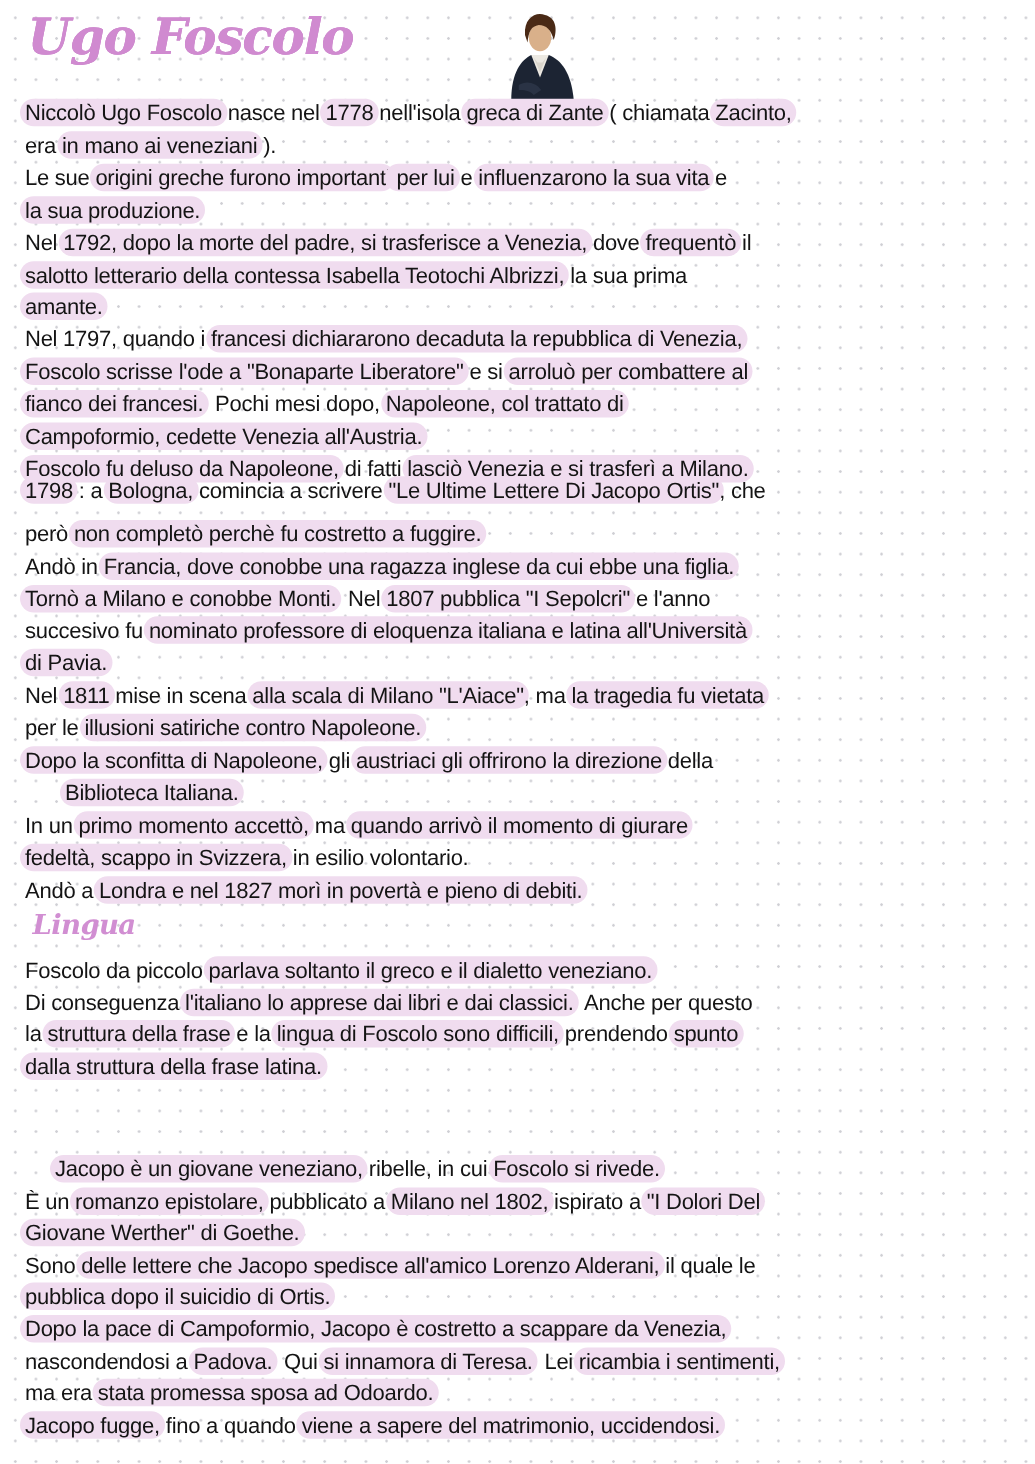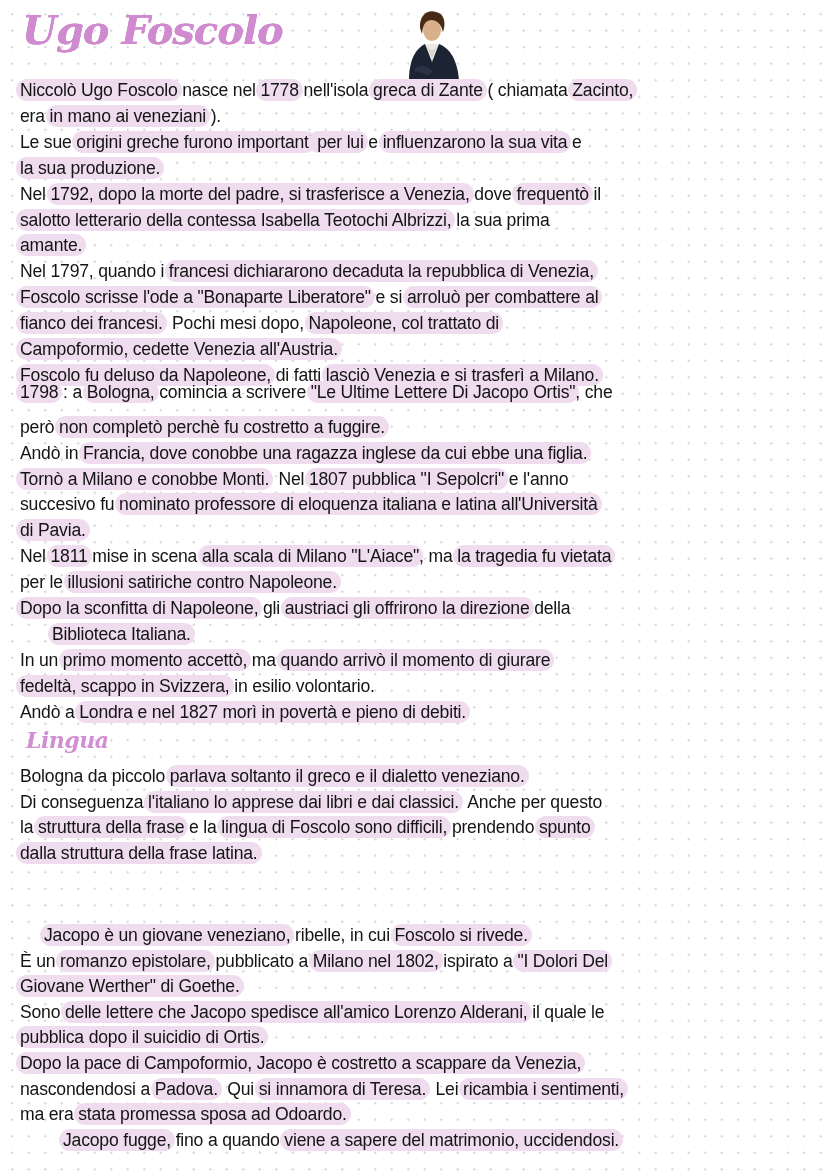--- a/index.html
+++ b/index.html
@@ -82,30 +82,30 @@
       <div class="line" style="top: 571.1px;"><span class="seg">per le </span><span class="seg hl">illusioni satiriche contro Napoleone.</span></div>
       <div class="line" style="top: 597px;"><span class="seg hl">Dopo la sconfitta di Napoleone,</span><span class="seg"> gli </span><span class="seg hl">austriaci gli offrirono la direzione</span><span class="seg"> della</span></div>
       <div class="line" style="top: 622.9px; margin-left: 32px;"><span class="seg hl">Biblioteca Italiana.</span></div>
       <div class="line" style="top: 648.8px;"><span class="seg">In un </span><span class="seg hl">primo momento accettò,</span><span class="seg"> ma </span><span class="seg hl">quando arrivò il momento di giurare</span></div>
       <div class="line" style="top: 674.7px;"><span class="seg hl">fedeltà, scappo in Svizzera,</span><span class="seg"> in esilio volontario.</span></div>
       <div class="line" style="top: 700.6px;"><span class="seg">Andò a </span><span class="seg hl">Londra e nel 1827 morì in povertà e pieno di debiti.</span></div>
     </div>
 
   <div class="section-heading" style="top:727px">Lingua</div>
   <div class="lines" id="lingua" style="top:0">
-      <div class="line" style="top: 765px;"><span class="seg">Bologna da piccolo </span><span class="seg hl">parlava soltanto il greco e il dialetto veneziano.</span></div>
+      <div class="line" style="top: 765px;"><span class="seg">Foscolo da piccolo </span><span class="seg hl">parlava soltanto il greco e il dialetto veneziano.</span></div>
       <div class="line" style="top: 790.5px;"><span class="seg">Di conseguenza </span><span class="seg hl">l'italiano lo apprese dai libri e dai classici.</span><span class="seg">  Anche per questo</span></div>
       <div class="line" style="top: 816px;"><span class="seg">la </span><span class="seg hl">struttura della frase</span><span class="seg"> e la </span><span class="seg hl">lingua di Foscolo sono difficili,</span><span class="seg"> prendendo </span><span class="seg hl">spunto</span></div>
       <div class="line" style="top: 841.5px;"><span class="seg hl">dalla struttura della frase latina.</span></div>
     </div>
 
   <div class="lines" id="ortis" style="top:0">
       <div class="line" style="top: 924px; margin-left: 24px;"><span class="seg hl">Jacopo è un giovane veneziano,</span><span class="seg"> ribelle, in cui </span><span class="seg hl">Foscolo si rivede.</span></div>
       <div class="line" style="top: 949.6px;"><span class="seg">È un </span><span class="seg hl">romanzo epistolare,</span><span class="seg"> pubblicato a </span><span class="seg hl">Milano nel 1802,</span><span class="seg"> ispirato a </span><span class="seg hl">"I Dolori Del</span></div>
       <div class="line" style="top: 975.2px;"><span class="seg hl">Giovane Werther" di Goethe.</span></div>
       <div class="line" style="top: 1000.8px;"><span class="seg">Sono </span><span class="seg hl">delle lettere che Jacopo spedisce all'amico Lorenzo Alderani,</span><span class="seg"> il quale le</span></div>
       <div class="line" style="top: 1026.4px;"><span class="seg hl">pubblica dopo il suicidio di Ortis.</span></div>
       <div class="line" style="top: 1052px;"><span class="seg hl">Dopo la pace di Campoformio, Jacopo è costretto a scappare da Venezia,</span></div>
       <div class="line" style="top: 1077.6px;"><span class="seg">nascondendosi a </span><span class="seg hl">Padova.</span><span class="seg">  Qui </span><span class="seg hl">si innamora di Teresa.</span><span class="seg">  Lei </span><span class="seg hl">ricambia i sentimenti,</span></div>
       <div class="line" style="top: 1103.2px;"><span class="seg">ma era </span><span class="seg hl">stata promessa sposa ad Odoardo.</span></div>
-      <div class="line" style="top: 1128.8px; margin-left: 43px;"><span class="seg hl">Jacopo fugge,</span><span class="seg"> fino a quando </span><span class="seg hl">viene a sapere del matrimonio, uccidendosi.</span></div>
+      <div class="line" style="top: 1128.8px;"><span class="seg hl">Jacopo fugge,</span><span class="seg"> fino a quando </span><span class="seg hl">viene a sapere del matrimonio, uccidendosi.</span></div>
     </div>
 </div>
 
 </body></html>

